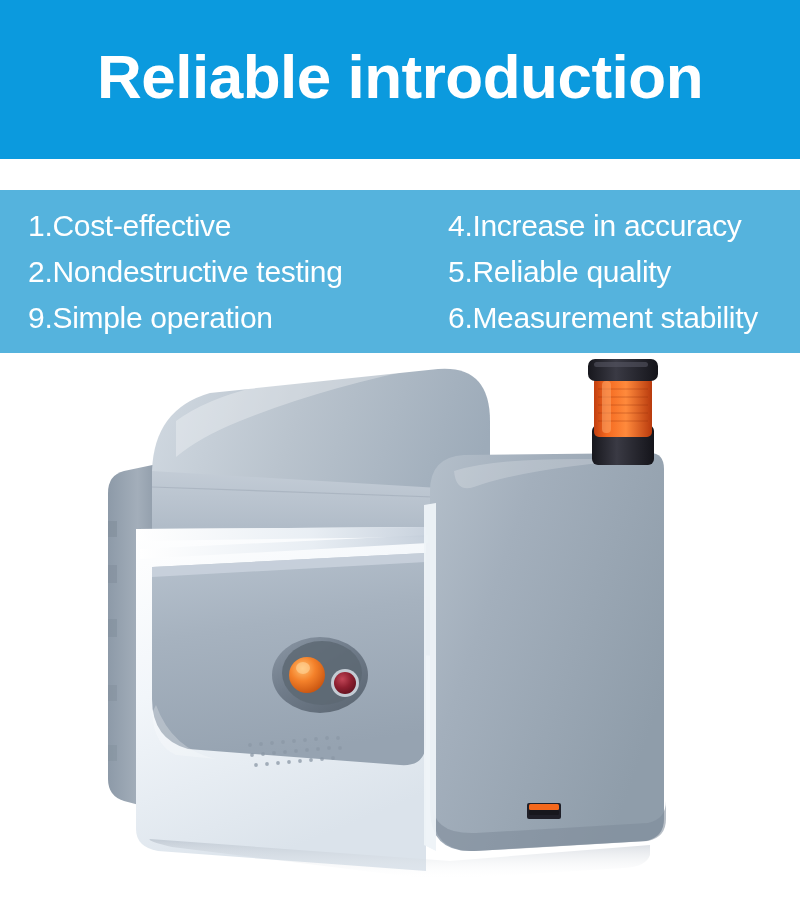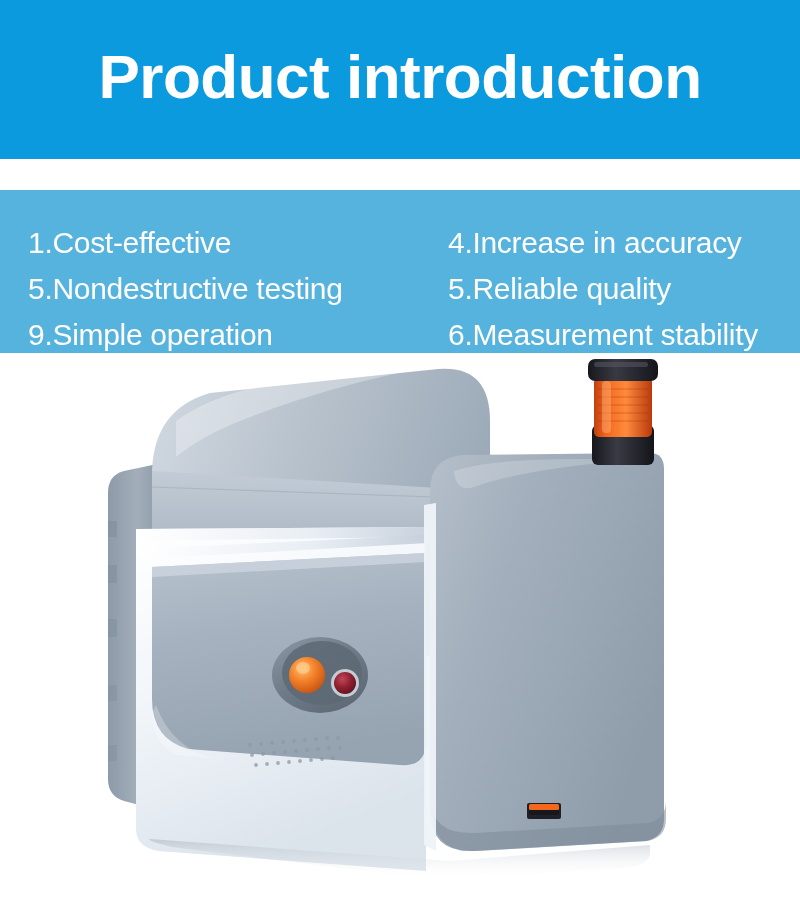--- a/index.html
+++ b/index.html
@@ -42,21 +42,21 @@
     position: absolute;
     left: 0;
     top: 190px;
     width: 800px;
     height: 163px;
     background: #55b3dd;
     display: flex;
     flex-direction: row;
     align-items: flex-start;
     box-sizing: border-box;
-    padding-top: 30px;
+    padding-top: 13px;
   }
   .feature-column {
     flex: 0 0 auto;
     display: flex;
     flex-direction: column;
   }
   #feature-column-left { width: 420px; padding-left: 28px; }
   #feature-column-right { width: 380px; padding-left: 0px; }
   .feature-item {
     color: #ffffff;
@@ -76,28 +76,28 @@
     height: 545px;
     background: #ffffff;
     overflow: hidden;
   }
   #product-svg { display: block; }
 </style>
 </head>
 <body>
 
 <div id="header-banner">
-  <div id="page-title">Product introduction</div>
+  <div id="page-title">Reliable introduction</div>
 </div>
 
 <div id="features-band">
 
   <div class="feature-column" id="feature-column-left">
     <div class="feature-item">1.Cost-effective</div>
-    <div class="feature-item">5.Nondestructive testing</div>
+    <div class="feature-item">2.Nondestructive testing</div>
     <div class="feature-item">9.Simple operation</div>
   </div>
 
   <div class="feature-column" id="feature-column-right">
     <div class="feature-item">4.Increase in accuracy</div>
     <div class="feature-item">5.Reliable quality</div>
     <div class="feature-item">6.Measurement stability</div>
   </div>
 
 </div>

